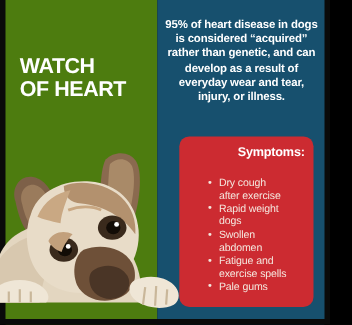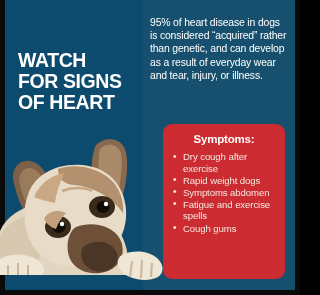--- a/index.html
+++ b/index.html
@@ -15,21 +15,21 @@
     background: #0d0d0d;
     font-family: "Liberation Sans", sans-serif;
   }
   
   .panel-red {
     position: absolute;
     left: 5px;
     top: 0;
     width: 138px;
     height: 295px;
-    background: #0c4a6e;
+    background: #4d7c0f;
     overflow: hidden;
   }
   .panel-blue {
     position: absolute;
     left: 143px;
     top: 0;
     width: 152px;
     height: 295px;
     background: #17506E;
     overflow: hidden;
@@ -69,48 +69,48 @@
   .headline span { display: block; white-space: nowrap; }
   
   .stat-paragraph {
     position: absolute;
     left: 150px;
     top: 16px;
     width: 139px;
     color: #ffffff;
     font-size: 10.4px;
     line-height: 13.2px;
-    font-weight: normal;
-    text-align: left;
+    font-weight: bold;
+    text-align: center;
     letter-spacing: -0.15px;
   }
   
   .symptoms-card {
     position: absolute;
     left: 163px;
     top: 124px;
     width: 122px;
     height: 155px;
     background: #CC2B31;
     border-radius: 9px;
     box-sizing: border-box;
     padding: 9px 8px 8px 8px;
     z-index: 6;
   }
   .symptoms-title {
     color: #ffffff;
     font-size: 11.5px;
     font-weight: bold;
-    text-align: center;
+    text-align: right;
     letter-spacing: -0.2px;
     margin-bottom: 6px;
   }
   .symptoms-list {
     list-style: none;
-    margin: 0;
+    margin: 16px;
     padding: 0;
   }
   .symptoms-list li {
     position: relative;
     color: #F4E7DE;
     font-size: 9.6px;
     line-height: 11.6px;
     font-weight: normal;
     padding-left: 12px;
     margin-bottom: 0.5px;
@@ -140,37 +140,36 @@
 <body>
 
 <div id="poster">
 
   <div class="edge-left"></div>
   <div class="edge-right"></div>
 
   <div class="panel-red">
     <div class="headline">
       <span>WATCH</span>
-      <span>FOR SIGNS</span>
       <span>OF HEART</span>
     </div>
   </div>
 
   <div class="panel-blue"></div>
 
   <div class="stat-paragraph">95% of heart disease in dogs is considered “acquired” rather than genetic, and can develop as a result of everyday wear and tear, injury, or illness.</div>
 
   <div class="symptoms-card">
     <div class="symptoms-title">Symptoms:</div>
     <ul class="symptoms-list">
       <li>Dry cough after exercise</li>
       <li>Rapid weight dogs</li>
-      <li>Symptoms abdomen</li>
+      <li>Swollen abdomen</li>
       <li>Fatigue and exercise spells</li>
-      <li>Cough gums</li>
+      <li>Pale gums</li>
     </ul>
   </div>
 
   <div class="dog-wrap">
     <svg width="205" height="160" viewBox="0 0 205 160" xmlns="http://www.w3.org/2000/svg">
 
       <path d="M96 10 C104 2 118 2 124 12 C130 23 127 52 119 72 C113 86 103 92 97 88 C92 84 90 60 91 40 C92 24 93 16 96 10 Z" fill="#8A6A4F"></path>
       <path d="M100 14 C106 8 116 8 120 16 C124 26 121 50 115 68 C111 80 104 86 100 82 C97 76 97 54 98 38 C99 24 99 18 100 14 Z" fill="#A98A68"></path>
 
       <path d="M14 48 C10 36 18 24 30 26 C42 28 50 42 52 58 C54 72 48 84 38 84 C26 84 18 68 14 48 Z" fill="#7D6048"></path>

